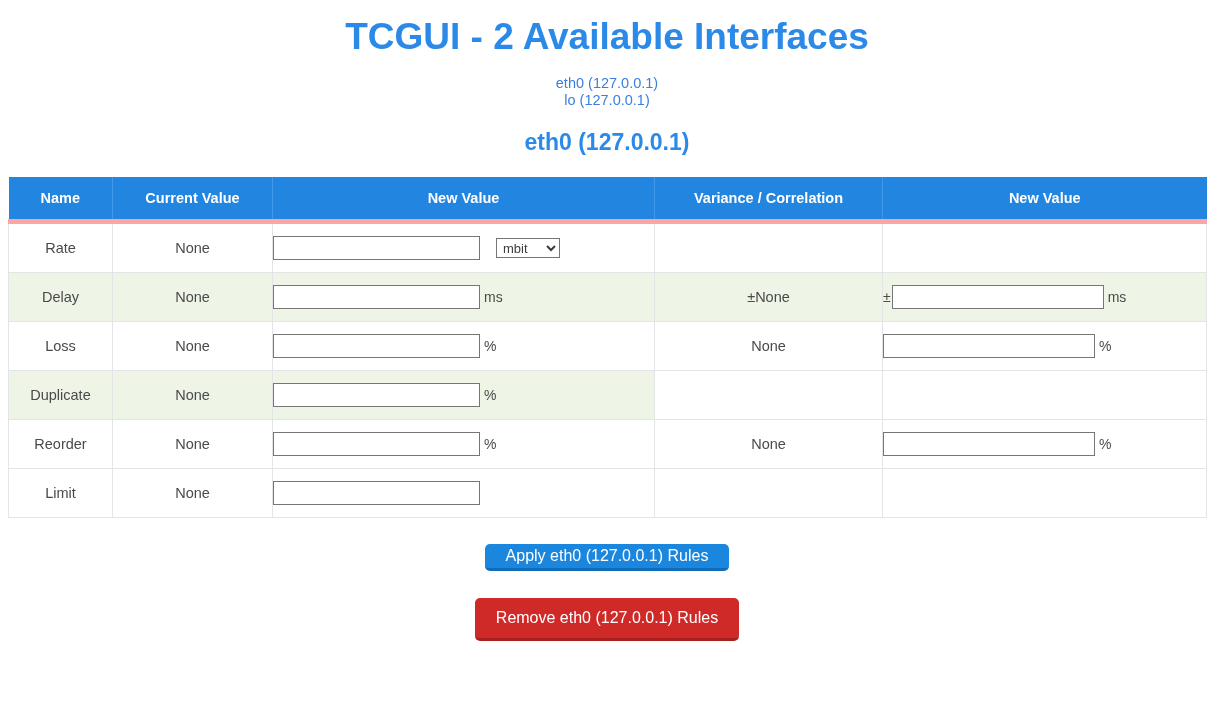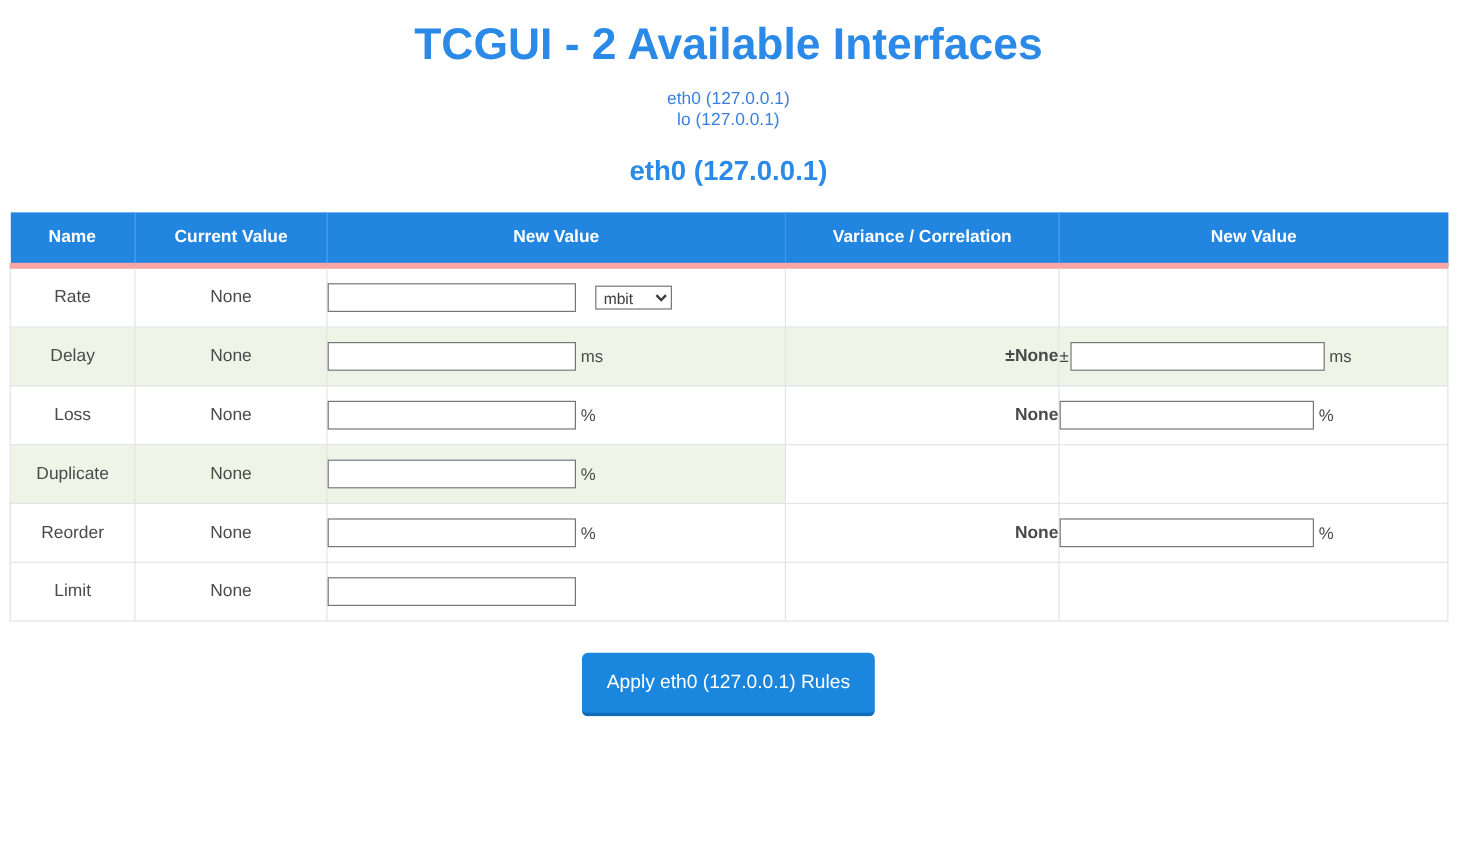--- a/index.html
+++ b/index.html
@@ -71,21 +71,21 @@
 
   table.tc-table td {
     border: 1px solid #e2e4e6;
     height: 48px;
     font-size: 14.5px;
     color: #4a4a4a;
     padding: 0;
     vertical-align: middle;
   }
   td.c-name, td.c-current { text-align: center; }
-  td.c-var { text-align: right; font-weight: bold; }
+  td.c-var { text-align: center; }
   td.c-new, td.c-newvar { text-align: left; padding-left: 14px; }
 
   tr.striped td { background: #eef5e7; }
   td.blank { border: none; background: #ffffff !important; }
 
   .col-name    { width: 104px; }
   .col-current { width: 160px; }
   .col-new     { width: 382px; }
   .col-var     { width: 228px; }
   .col-newval  { width: 324px; }
@@ -143,21 +143,21 @@
     color: #ffffff;
     border: none;
     cursor: pointer;
     padding: 0 21px;
     border-radius: 5px;
     line-height: normal;
   }
   button.btn-apply {
     background: #1b86dd;
     border-bottom: 3px solid #0f6cb8;
-    height: 53px;
+    height: 27px;
   }
   button.btn-remove {
     background: #cf2a28;
     border-bottom: 3px solid #a91f1e;
     height: 43px;
   }
 </style>
 </head>
 <body>
 
@@ -258,15 +258,18 @@
         <td class="blank"></td>
       </tr>
 
     </tbody>
   </table>
 
   <div class="btn-area">
     <div class="btn-apply-wrap">
       <button class="btn btn-apply">Apply eth0 (127.0.0.1) Rules</button>
     </div>
+    <div class="btn-remove-wrap">
+      <button class="btn btn-remove">Remove eth0 (127.0.0.1) Rules</button>
+    </div>
   </div>
 
 </div>
 
 </body></html>

